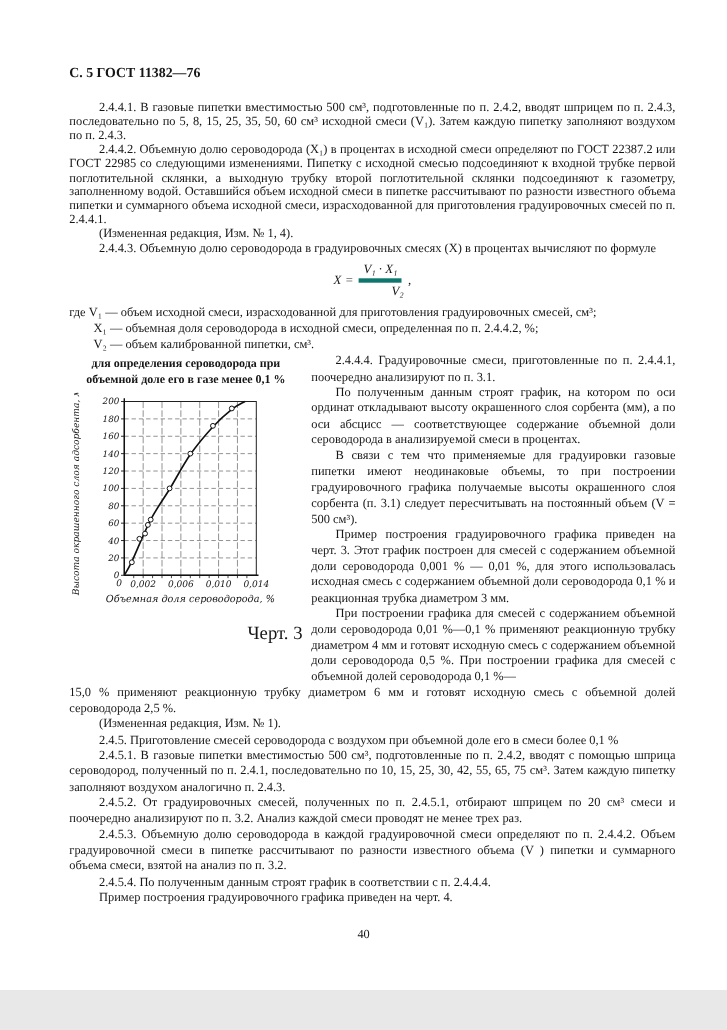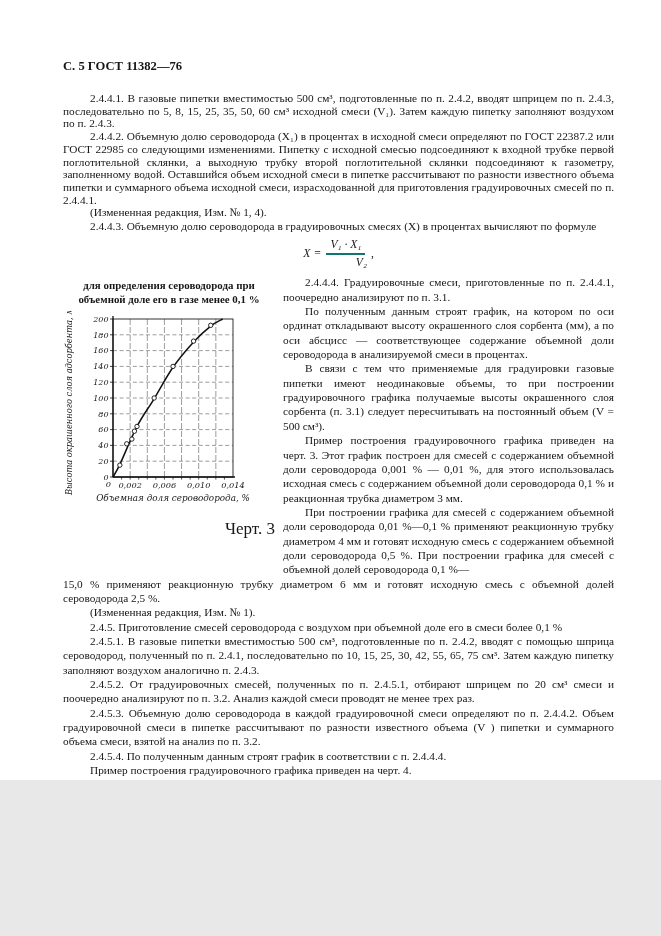--- a/index.html
+++ b/index.html
@@ -1,37 +1,37 @@
 <!DOCTYPE html>
 <html><head>
 <meta charset="utf-8">
 <style>
   html,body{margin:0;padding:0;background:#e8e8e8;}
   .page{
     position:relative;
-    width:661px;height:780px;
+    width:661px;height:900px;
     background:#ffffff;
     color:#161616;
     font-family:"Liberation Serif","DejaVu Serif",serif;
     font-size:11.3px;
     line-height:14.35px;
     box-sizing:border-box;
     padding:59px 47px 0 63px;
     overflow:hidden;
   }
   p{margin:0;text-align:justify;}
   .tight{line-height:12.7px;}
   .ind{text-indent:27px;}
   .b{font-weight:normal;}
   .doc-header{font-weight:bold;font-size:12.6px;line-height:14px;margin-bottom:19px;text-align:left;}
   
   .formula{display:flex;justify-content:center;align-items:center;gap:4px;margin:5px 0 6px;font-size:11.6px;line-height:13px;}
   .f-var{font-style:italic;}
   .frac{display:inline-flex;flex-direction:column;align-items:center;}
-  .frac .num{padding:0 4px 1.5px;border-bottom:2px solid #0f766e;}
+  .frac .num{padding:0 4px 1.5px;border-bottom:4px solid #0f766e;}
   .frac .den{padding-top:1.5px;margin-left:31px;}
   
   .where p{text-indent:0;}
   .where p.cont{padding-left:22px;}
   
   .columns{display:flex;align-items:flex-start;margin-top:1px;}
   .figcol{flex:none;width:212px;padding-top:4px;}
   .rightcol{flex:1;margin-left:8px;}
   .rightcol p{text-indent:22px;}
   .fig-title{font-weight:bold;font-size:10.9px;line-height:13.2px;text-align:center;}
@@ -54,20 +54,25 @@
   <div class="formula">
     <span class="f-var">X</span>
     <span>=</span>
     <span class="frac">
       <span class="num f-var">V₁ · X₁</span>
       <span class="den f-var">V₂</span>
     </span>
     <span>,</span>
   </div>
 
+  <div class="where">
+    <p>где  V₁ — объем исходной смеси, израсходованной для приготовления градуировочных смесей, см³;</p>
+    <p class="cont">X₁ — объемная доля сероводорода в исходной смеси, определенная по п. 2.4.4.2, %;</p>
+    <p class="cont">V₂ — объем калиброванной пипетки, см³.</p>
+  </div>
 
   <div class="columns">
     <div class="figcol">
       <div class="fig-title">
         <div>для определения сероводорода при</div>
         <div>объемной доле его в газе менее 0,1 %</div>
       </div>
       <div class="chart-wrap">
         <svg id="chart-svg" width="212" height="196" viewBox="0 0 212 196">
             <line x1="50" y1="150.2" x2="170" y2="150.2" stroke="#4a4a4a" stroke-width="0.55" stroke-dasharray="4 2.6"></line>

